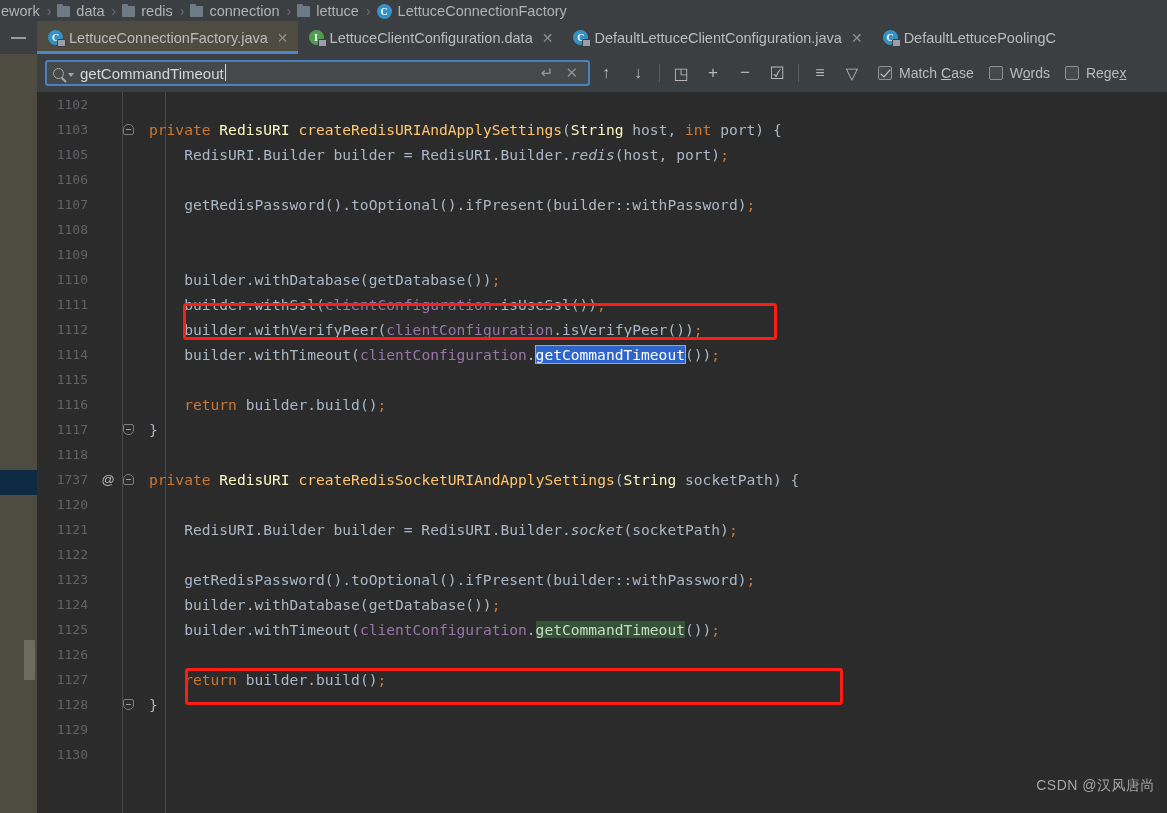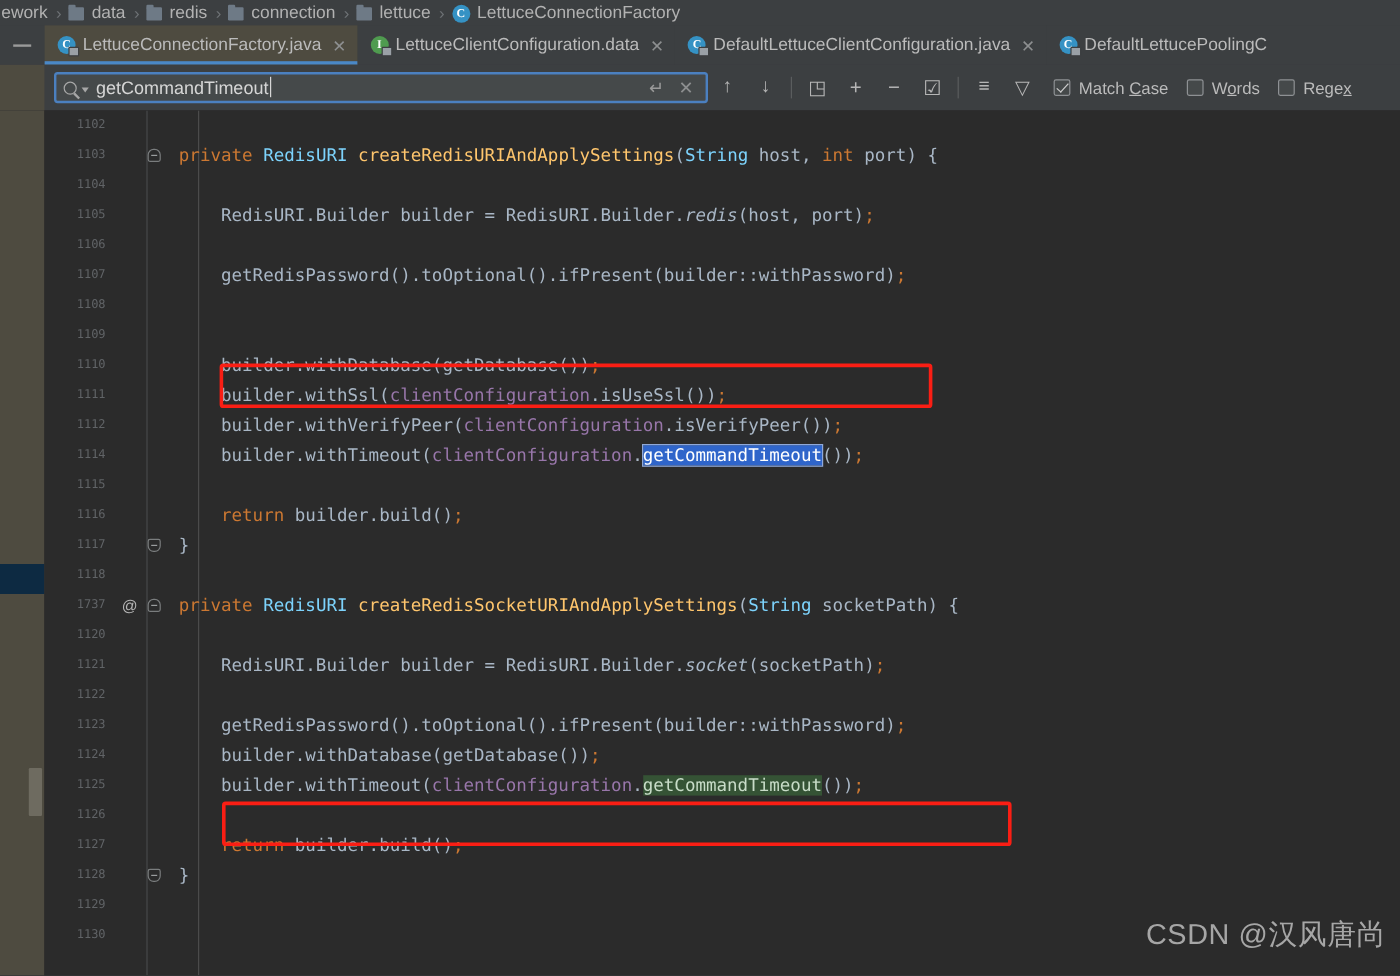--- a/index.html
+++ b/index.html
@@ -155,21 +155,21 @@
     position:absolute; left:128px; top:0; width:1px; height:721px;
     background:#4b4b4b;
   }
   .row {
     position:relative; height:25px; display:flex; align-items:center;
     font-family:"DejaVu Sans Mono", monospace; font-size:14.6px;
   }
   .lnum {
     width:60px; text-align:right; color:#606366; flex:0 0 auto;
     padding-right:9px; font-family:"DejaVu Sans Mono", monospace;
-    font-size:10px;
+    font-size:13px;
   }
   .ann {
     width:22px; text-align:center; color:#b6b6b6; font-size:13px;
     flex:0 0 auto; font-family:"Liberation Sans", sans-serif;
   }
   .foldcell { width:18px; flex:0 0 auto; display:flex; justify-content:center; }
   .fold {
     width:11px; height:11px; border:1px solid #7a7d7e; border-radius:2px;
     position:relative; background:#2b2b2b;
   }
@@ -177,37 +177,37 @@
     content:""; position:absolute; left:2px; top:4px; width:5px; height:1px;
     background:#9a9d9e;
   }
   .fold.up { border-radius:2px 2px 5px 5px; }
   .fold.down { border-radius:5px 5px 2px 2px; }
   .code {
     flex:1 1 auto; color:#a9b7c6; white-space:pre;
     font-family:"DejaVu Sans Mono", monospace; padding-left:12px;
   }
   .kw { color:#cc7832; }
-  .ty { color:#7dd3fc; }
+  .ty { color:#fef9c3; }
   .mt { color:#ffc66d; }
   .fld { color:#9876aa; }
   .st { color:#a9b7c6; font-style:italic; }
   .pn { color:#a9b7c6; }
   .sc { color:#cc7832; }
   .anno { color:#bbb529; }
   .hl-current { background:#2f65ca; color:#ffffff; outline:1px solid #8fa8d8; }
   .hl-match { background:#355335; color:#c8dcc8; }
 
   .redbox {
     position:absolute; border:3px solid #fa1e14; border-radius:3px;
     pointer-events:none;
   }
   .watermark {
     position:absolute; right:12px; bottom:18px; color:#a6a6a6;
-    font-size:24px; font-family:"Liberation Sans", sans-serif;
+    font-size:14px; font-family:"Liberation Sans", sans-serif;
     letter-spacing:0.5px;
   }
 </style>
 </head>
 <body>
 
 <div id="app">
 
   <div class="breadcrumb" id="breadcrumb">
       <span class="crumb">
@@ -325,26 +325,20 @@
           </div>
           <div class="row">
             <span class="lnum">1103</span>
             <span class="ann"></span>
             <span class="foldcell">
               <span class="fold down"></span>
             </span>
             <span class="code"><span class="kw">private</span><span class="pn"> </span><span class="ty">RedisURI</span><span class="pn"> </span><span class="mt">createRedisURIAndApplySettings</span><span class="pn">(</span><span class="ty">String</span><span class="pn"> host, </span><span class="kw">int</span><span class="pn"> port</span><span class="pn">) {</span></span>
           </div>
           <div class="row">
-            <span class="lnum">1104</span>
-            <span class="ann"></span>
-            <span class="foldcell"></span>
-            <span class="code"></span>
-          </div>
-          <div class="row">
             <span class="lnum">1105</span>
             <span class="ann"></span>
             <span class="foldcell"></span>
             <span class="code"><span class="pn">    RedisURI.Builder builder = RedisURI.Builder.</span><span class="st">redis</span><span class="pn">(host, port)</span><span class="sc">;</span></span>
           </div>
           <div class="row">
             <span class="lnum">1106</span>
             <span class="ann"></span>
             <span class="foldcell"></span>
             <span class="code"></span>

